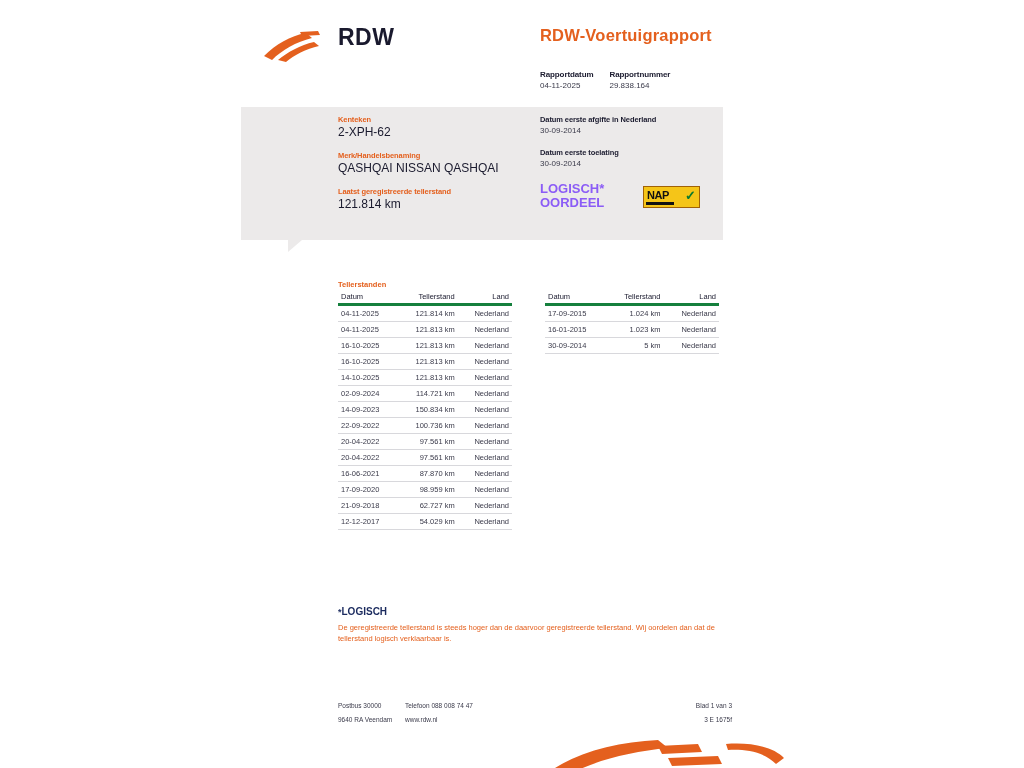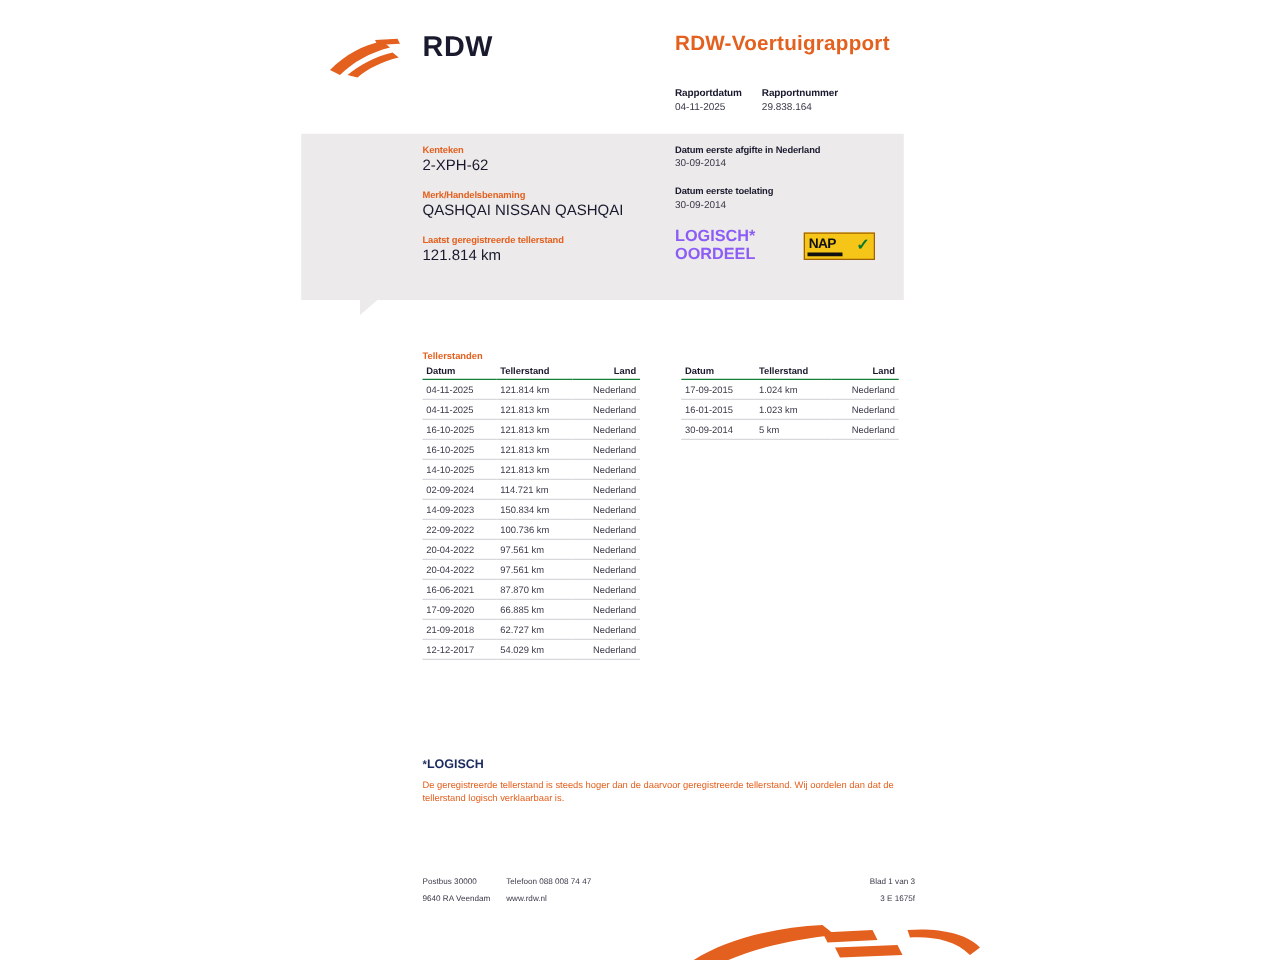--- a/index.html
+++ b/index.html
@@ -187,28 +187,28 @@
   table.odo {
     position: absolute;
     border-collapse: collapse;
     font-size: 7.5px;
     color: #3a3a4a;
   }
   table.odo.left { left: 338px; top: 291px; width: 174px; }
   table.odo.right { left: 545px; top: 291px; width: 174px; }
   table.odo th {
     font-size: 7.5px;
-    font-weight: bold;
-    color: #1a1a2e;
-    border-bottom: 1px solid #15803d;
+    font-weight: normal;
+    color: #1a1a2e;
+    border-bottom: 3px solid #15803d;
     padding: 1px 3px 2px 3px;
     text-align: left;
     white-space: nowrap;
   }
-  table.odo th.num, table.odo td.num { text-align: left; }
+  table.odo th.num, table.odo td.num { text-align: right; }
   table.odo th.land, table.odo td.land { text-align: right; }
   table.odo td {
     padding: 3px 3px;
     border-bottom: 1px solid #d8d8dc;
     white-space: nowrap;
   }
 
   
   .note-title {
     position: absolute;
@@ -380,21 +380,21 @@
           <td class="num">97.561 km</td>
           <td class="land">Nederland</td>
         </tr>
         <tr>
           <td>16-06-2021</td>
           <td class="num">87.870 km</td>
           <td class="land">Nederland</td>
         </tr>
         <tr>
           <td>17-09-2020</td>
-          <td class="num">66.885 km</td>
+          <td class="num">98.959 km</td>
           <td class="land">Nederland</td>
         </tr>
         <tr>
           <td>21-09-2018</td>
           <td class="num">62.727 km</td>
           <td class="land">Nederland</td>
         </tr>
         <tr>
           <td>12-12-2017</td>
           <td class="num">54.029 km</td>

